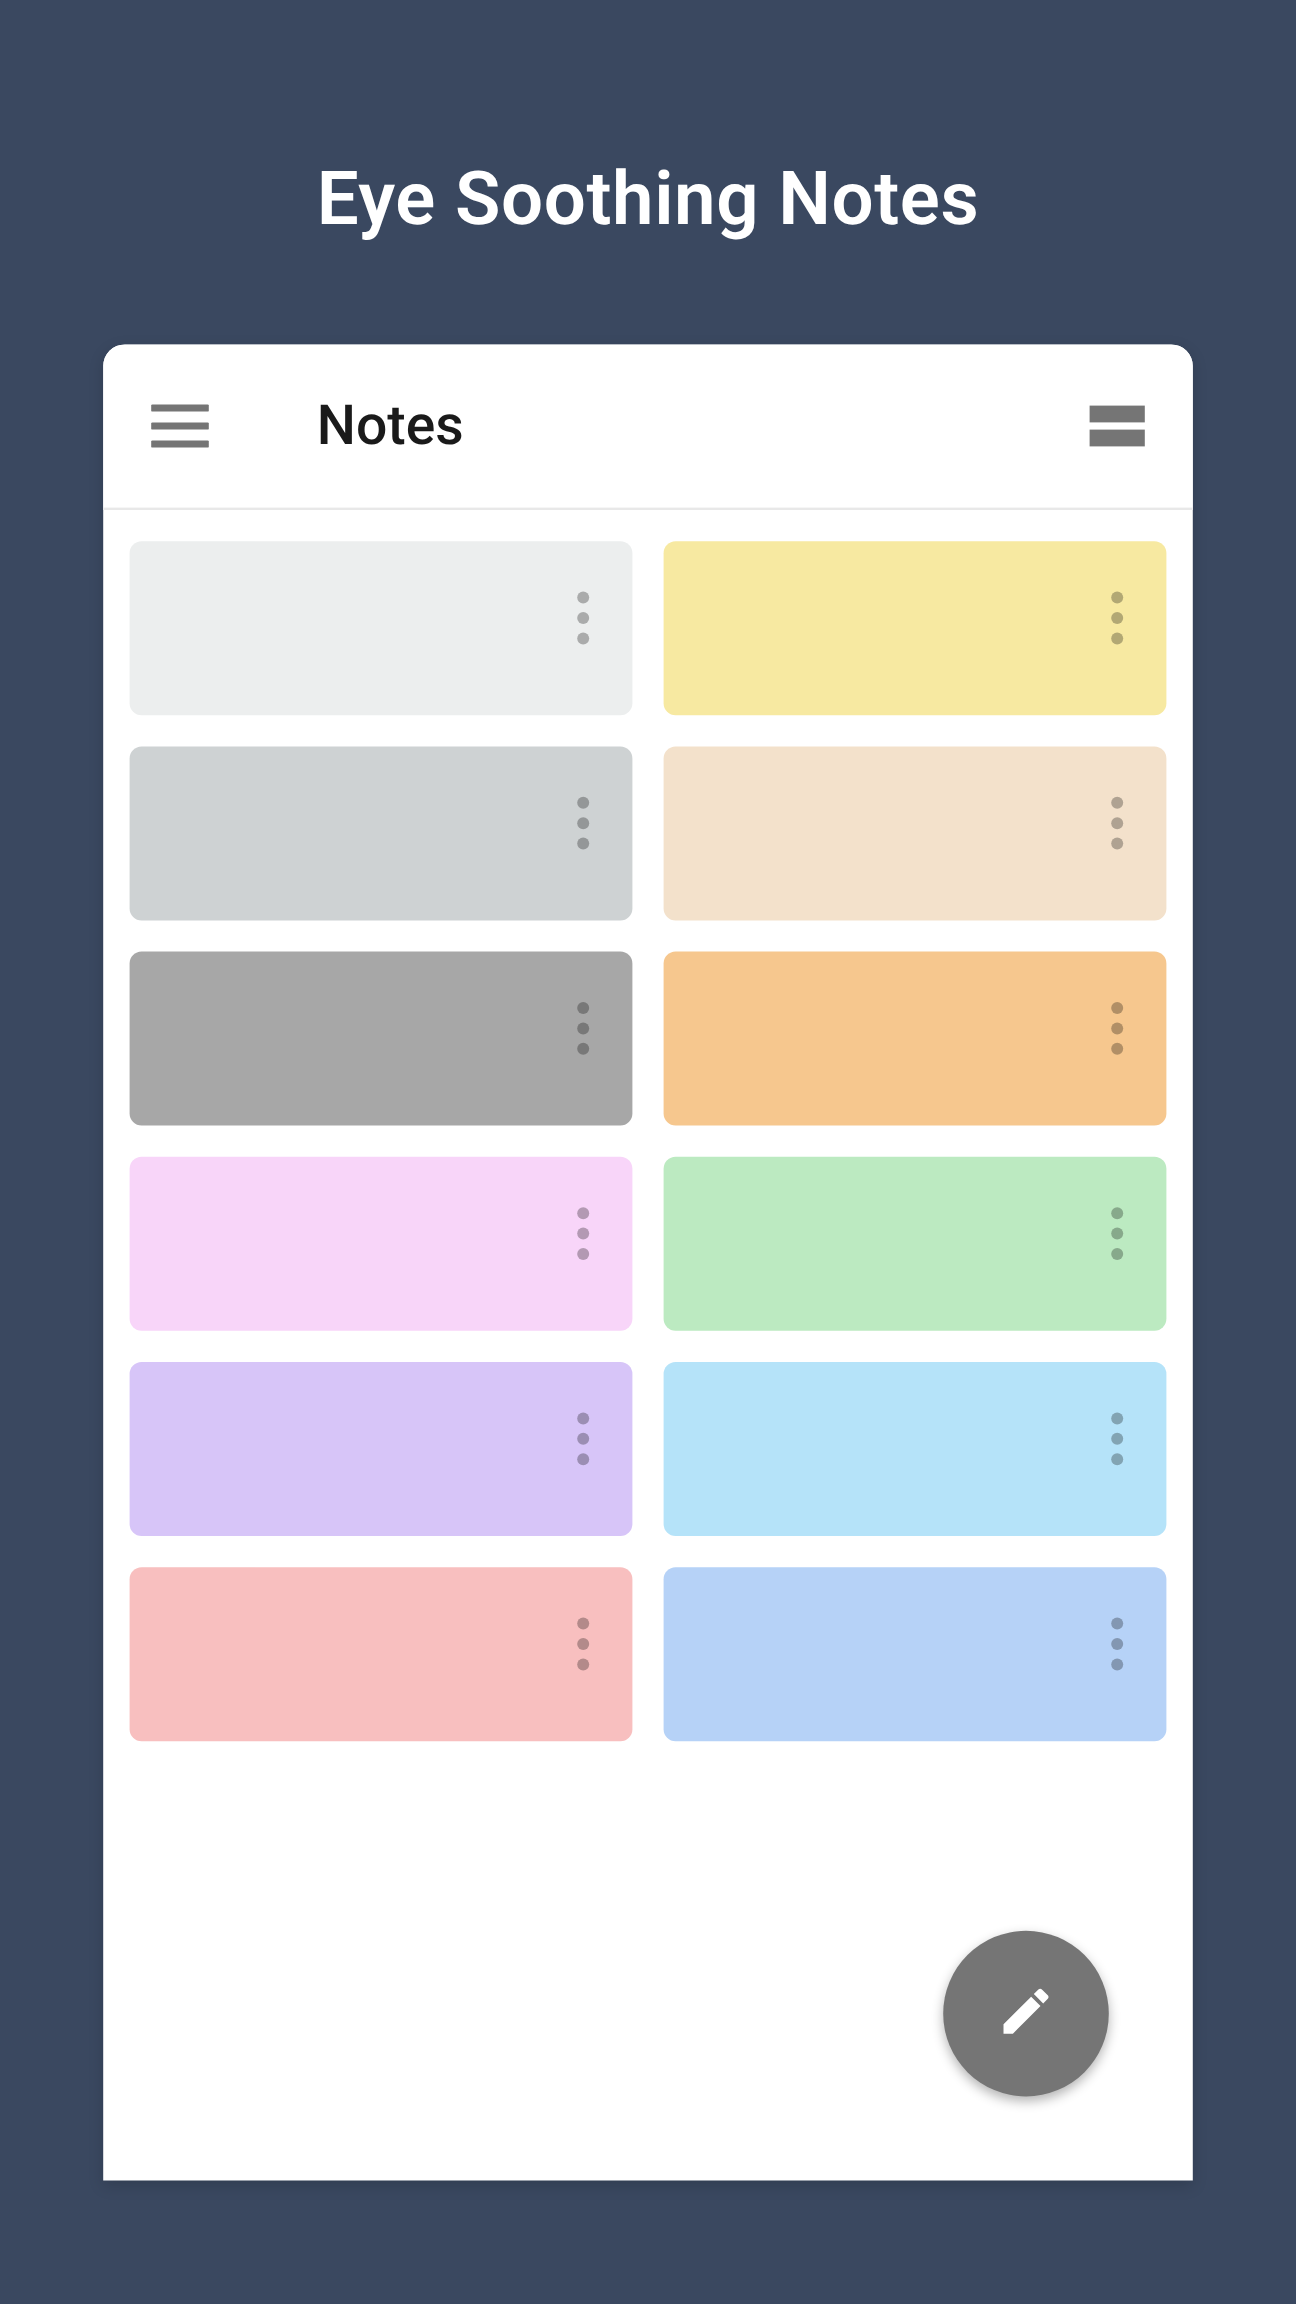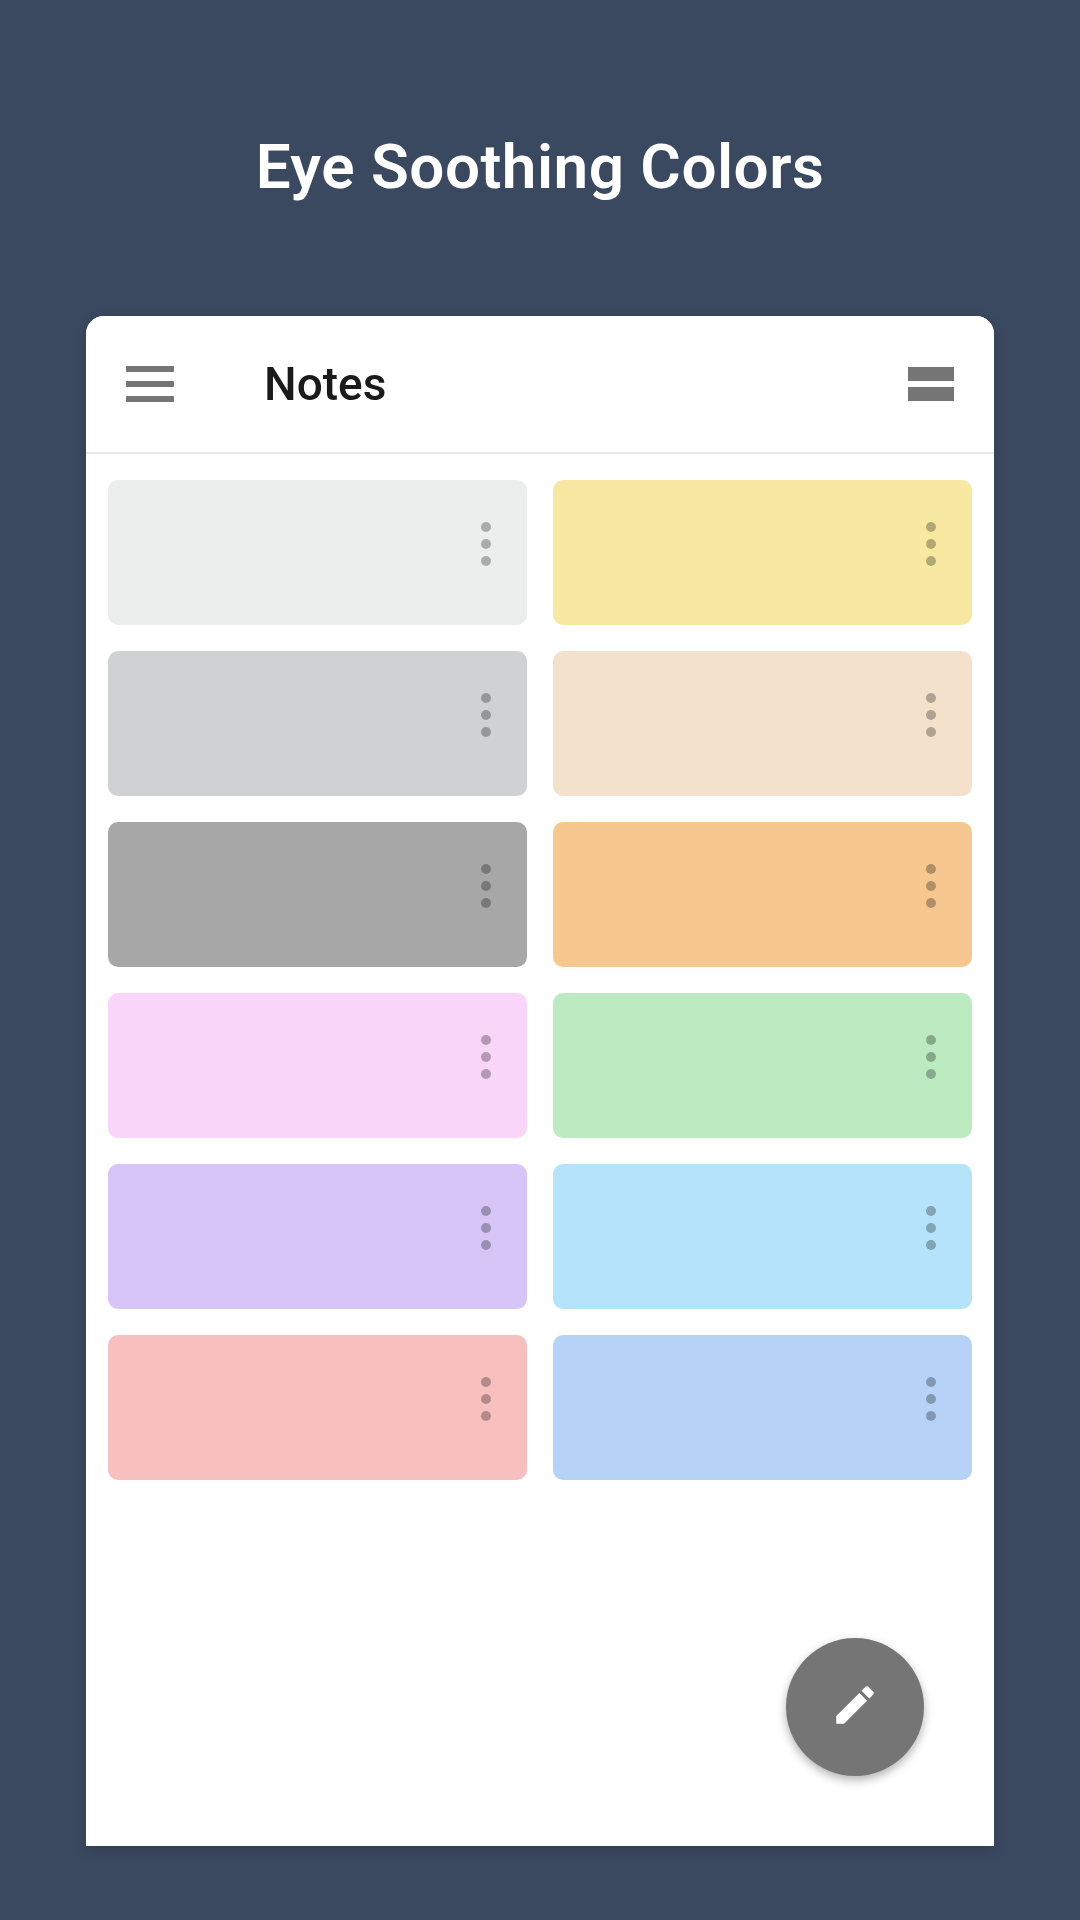--- a/index.html
+++ b/index.html
@@ -18,21 +18,21 @@
       color: #ffffff;
       font-size: 62px;
       font-weight: 600;
       text-align: center;
       padding-top: 130px;
       letter-spacing: 0.5px;
     }
     .device-frame {
       background-color: #ffffff;
       width: 908px;
-      margin: 113px auto 0;
+      margin: 84px auto 0;
       border-radius: 18px 18px 0 0;
       overflow: hidden;
       height: 1530px;
       position: relative;
       box-shadow: 0 4px 12px rgba(0,0,0,0.15);
     }
     .app-header {
       display: flex;
       align-items: center;
       height: 138px;
@@ -122,21 +122,21 @@
     }
     .fab svg {
       width: 50px;
       height: 50px;
       fill: #ffffff;
     }
   </style>
 </head>
 <body>
 
-<h1 class="page-title">Eye Soothing Colors</h1>
+<h1 class="page-title">Eye Soothing Notes</h1>
 
 <div class="device-frame">
   <div class="app-header">
     <div class="hamburger-icon">
       <span></span>
       <span></span>
       <span></span>
     </div>
     <div class="app-title">Notes</div>
     <div class="view-toggle-icon">

